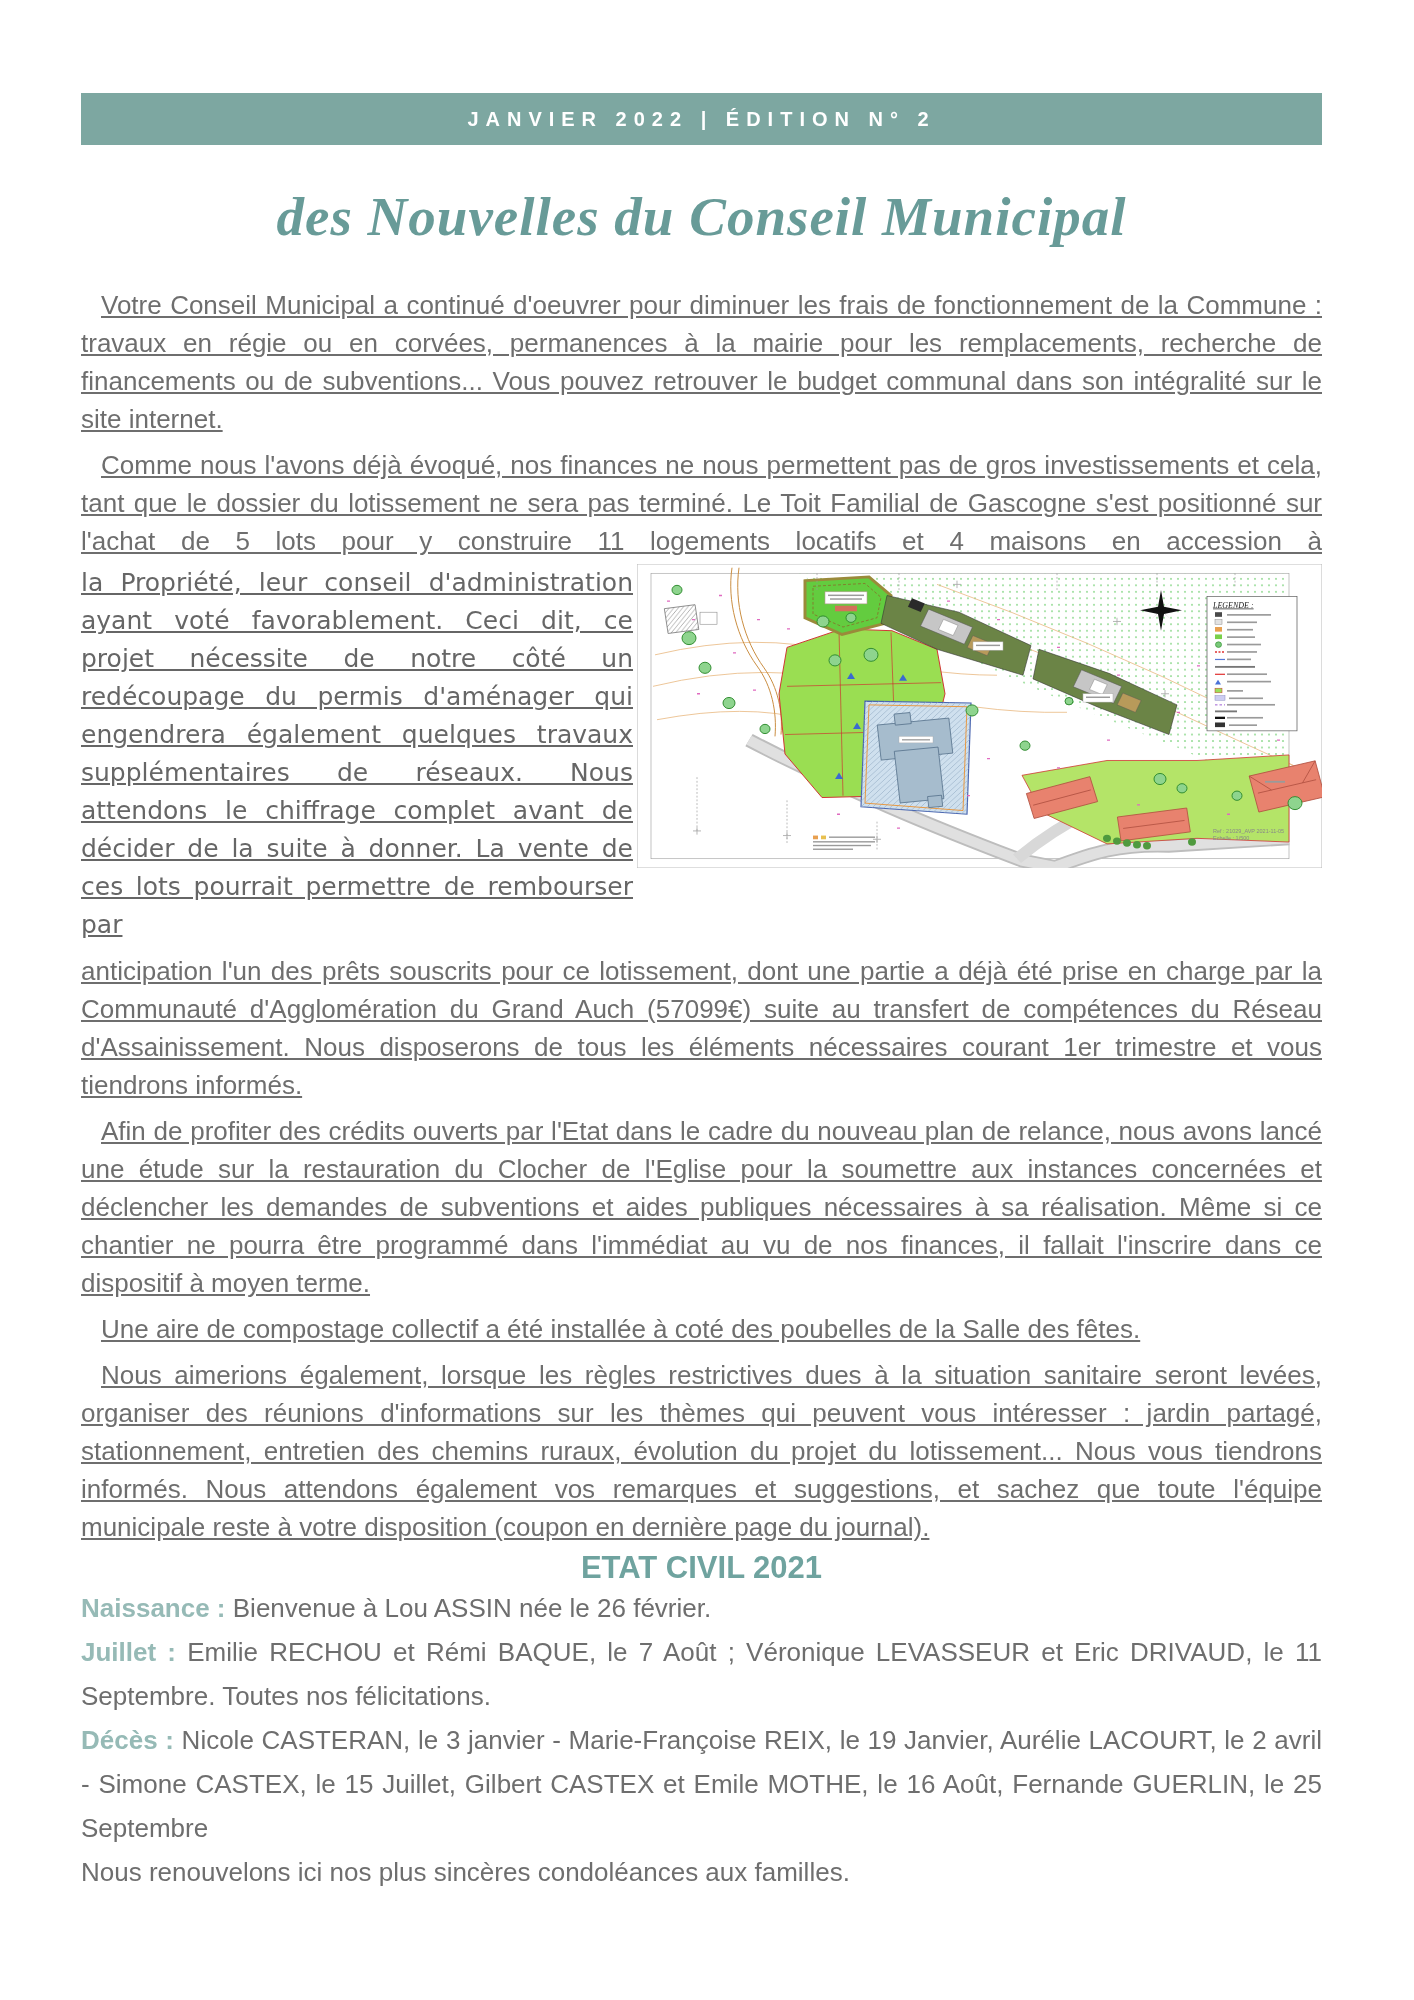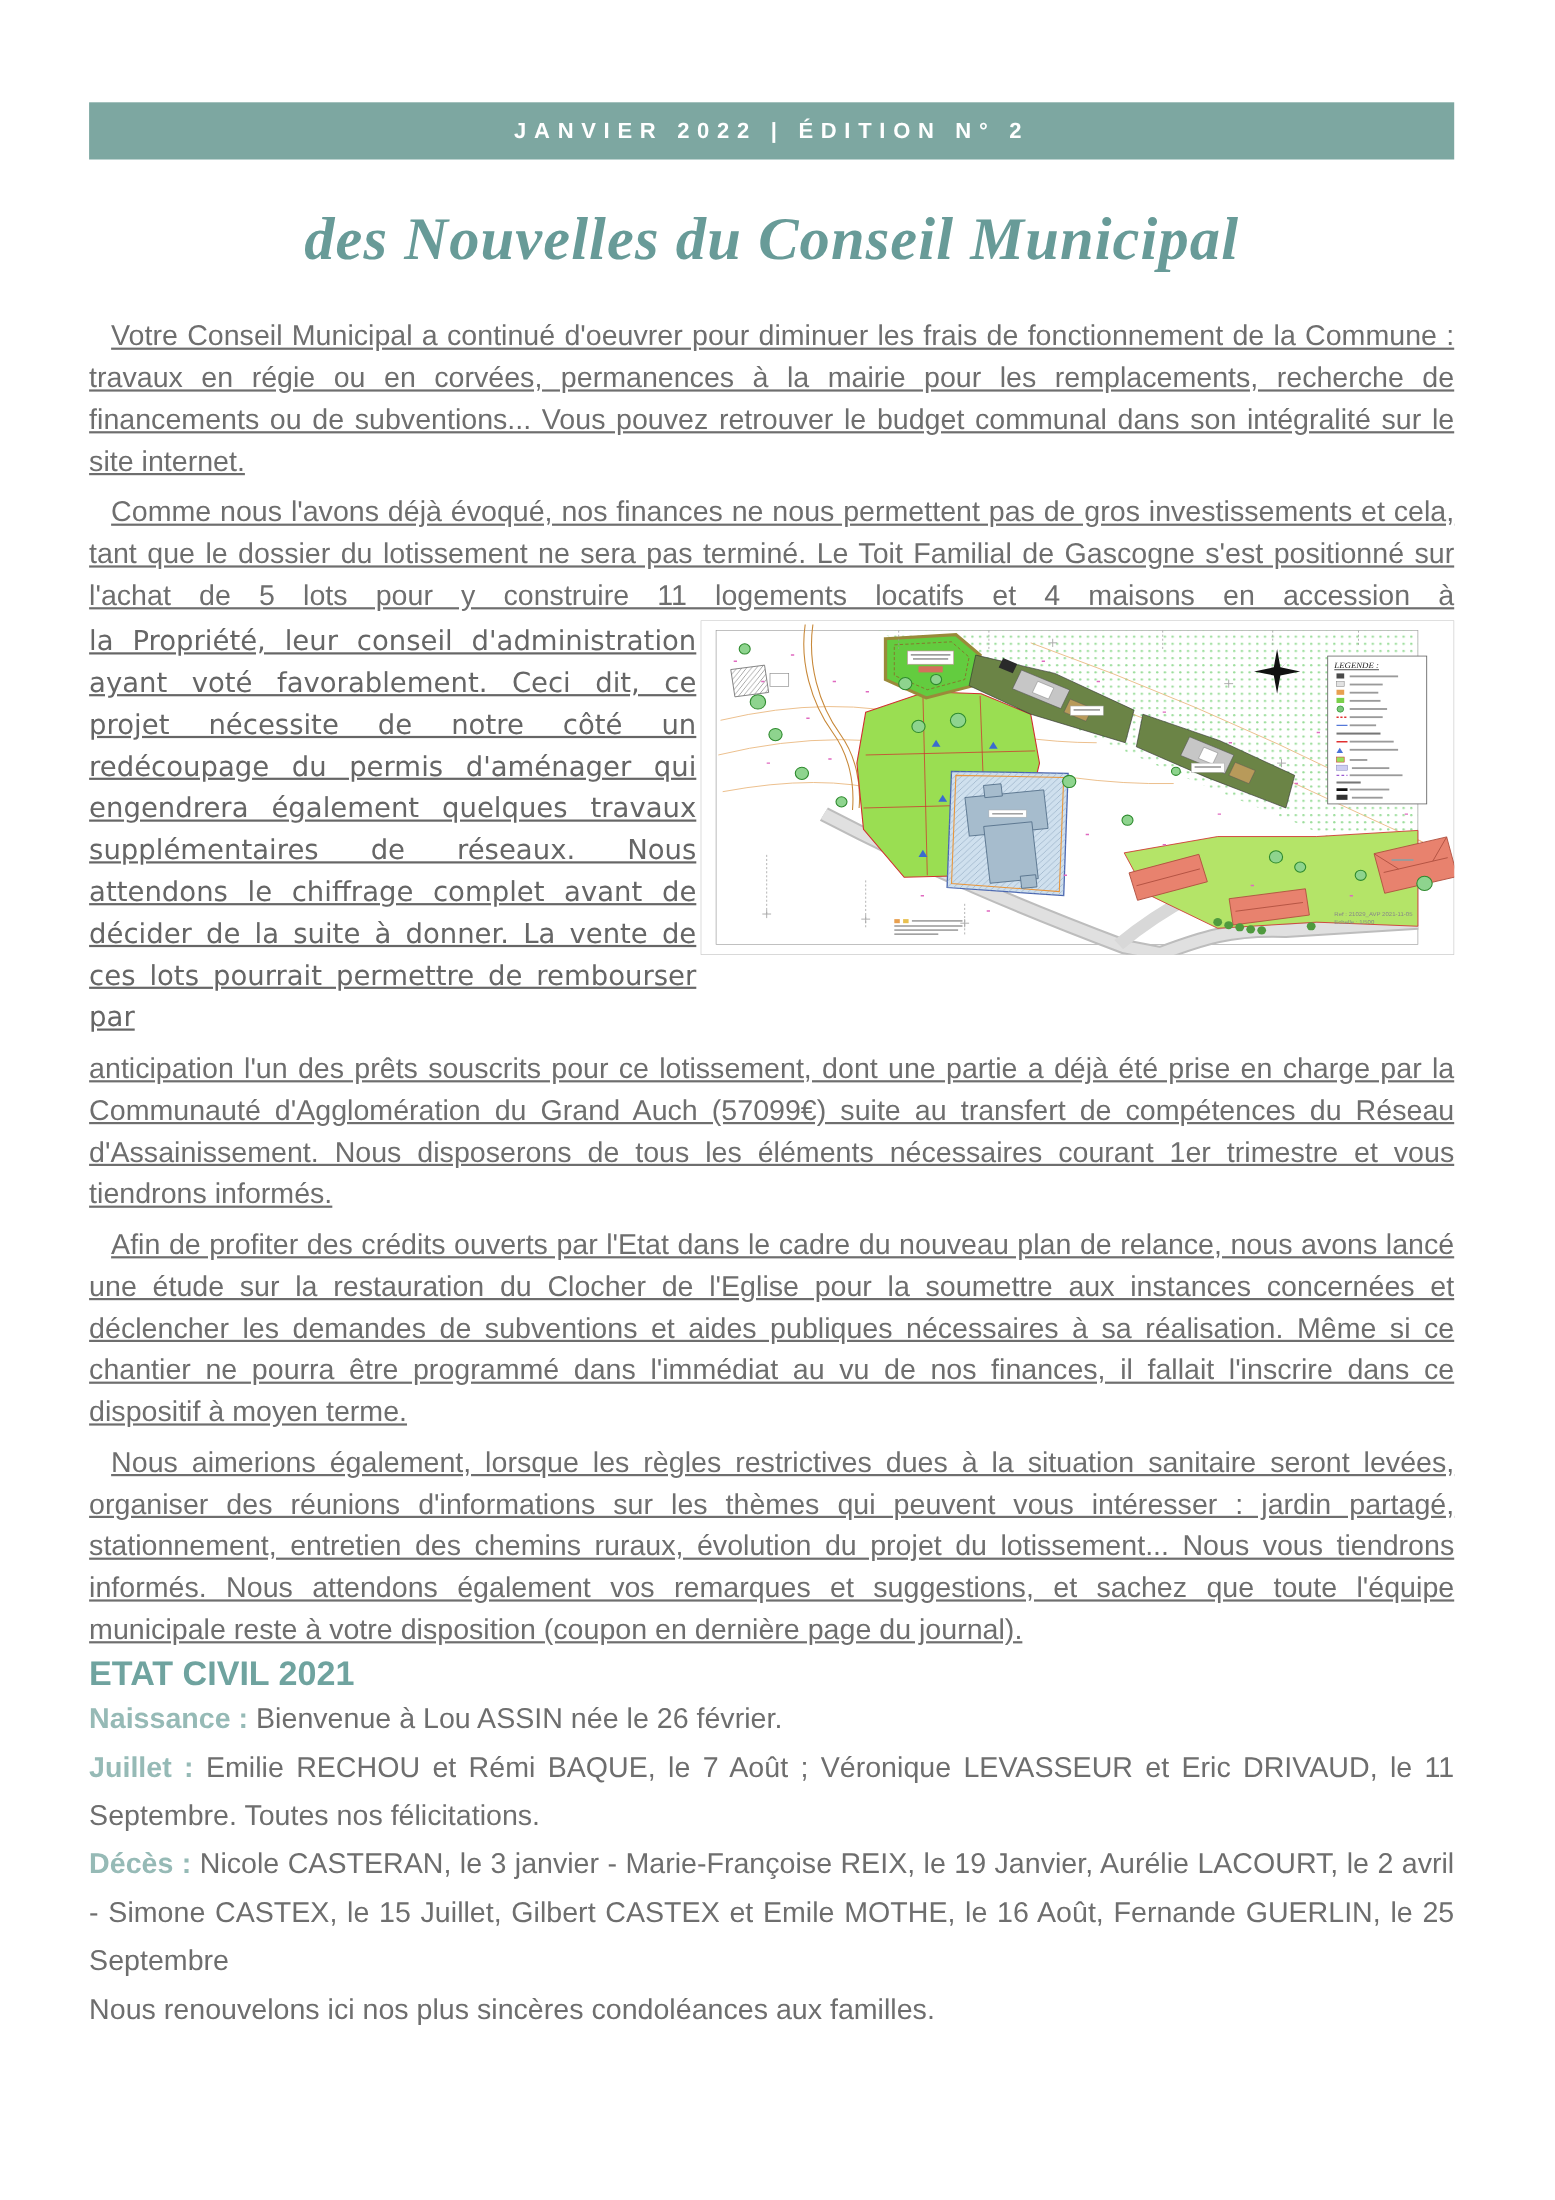--- a/index.html
+++ b/index.html
@@ -10,21 +10,21 @@
   .band-text{color:#ffffff;font-size:20px;font-weight:bold;letter-spacing:7px;font-family:"Liberation Sans",sans-serif;}
   h1.title{margin:40px 0 38px 0;text-align:center;font-family:"Liberation Serif",serif;font-style:italic;
            font-weight:700;font-size:55px;color:#689b98;letter-spacing:1px;}
   .article p{margin:8px 0 0 0;font-size:26px;line-height:38px;color:#6e6e6e;text-align:justify;text-decoration:underline;}
   .article p.first{margin-top:0;}
   .article p.indent{text-indent:20px;}
   .article p.fulljust{text-align-last:justify;}
   .article p.wraptext{font-family:"DejaVu Sans",sans-serif;font-size:25px;color:#666666;margin-top:4px;}
   .figure{float:right;width:685px;height:304px;margin:4px 0 4px 4px;}
   .figure svg{display:block;}
-  .ec-heading{margin-top:4px;font-size:31px;font-weight:bold;color:#6fa39f;}
+  .ec-heading{margin-top:4px;text-align:center;font-size:31px;font-weight:bold;color:#6fa39f;}
   .etat p{margin:0;font-size:26px;line-height:44px;color:#6e6e6e;text-align:justify;}
   .etat .lbl{font-weight:bold;color:#96bab6;}
   .etat p.footer{line-height:40px;margin-top:2px;}
   .tinybar{fill:#9a9a9a;}
 </style>
 </head>
 <body>
 
 <div class="page">
   <div class="content">
@@ -266,20 +266,21 @@
           <g font-family="Liberation Sans,sans-serif" font-size="5.5" fill="#888888">
             <text x="576" y="290">Ref : 21029_AVP 2021-11-05</text>
             <text x="576" y="298">Echelle : 1/500</text>
           </g>
         </svg>
       </div>
 
       <p class="wraptext">la Propriété, leur conseil d'administration ayant voté favorablement. Ceci dit, ce projet nécessite de notre côté un redécoupage du permis d'aménager qui engendrera également quelques travaux supplémentaires de réseaux. Nous attendons le chiffrage complet avant de décider de la suite à donner. La vente de ces lots pourrait permettre de rembourser par</p>
       <p>anticipation l'un des prêts souscrits pour ce lotissement, dont une partie a déjà été prise en charge par la Communauté d'Agglomération du Grand Auch (57099€) suite au transfert de compétences du Réseau d'Assainissement. Nous disposerons de tous les éléments nécessaires courant 1er trimestre et vous tiendrons informés.</p>
       <p class="indent">Afin de profiter des crédits ouverts par l'Etat dans le cadre du nouveau plan de relance, nous avons lancé une étude sur la restauration du Clocher de l'Eglise pour la soumettre aux instances concernées et déclencher les demandes de subventions et aides publiques nécessaires à sa réalisation. Même si ce chantier ne pourra être programmé dans l'immédiat au vu de nos finances, il fallait l'inscrire dans ce dispositif à moyen terme.</p>
+      <p class="indent">Une aire de compostage collectif a été installée à coté des poubelles de la Salle des fêtes.</p>
       <p class="indent">Nous aimerions également, lorsque les règles restrictives dues à la situation sanitaire seront levées, organiser des réunions d'informations sur les thèmes qui peuvent vous intéresser : jardin partagé, stationnement, entretien des chemins ruraux, évolution du projet du lotissement... Nous vous tiendrons informés. Nous attendons également vos remarques et suggestions, et sachez que toute l'équipe municipale reste à votre disposition (coupon en dernière page du journal).</p>
     </div>
 
     <div class="ec-heading">ETAT CIVIL 2021</div>
 
     <div class="etat">
       <p>
         <span class="lbl">Naissance :</span>
         <span>Bienvenue à Lou ASSIN née le 26 février.</span>
       </p>

